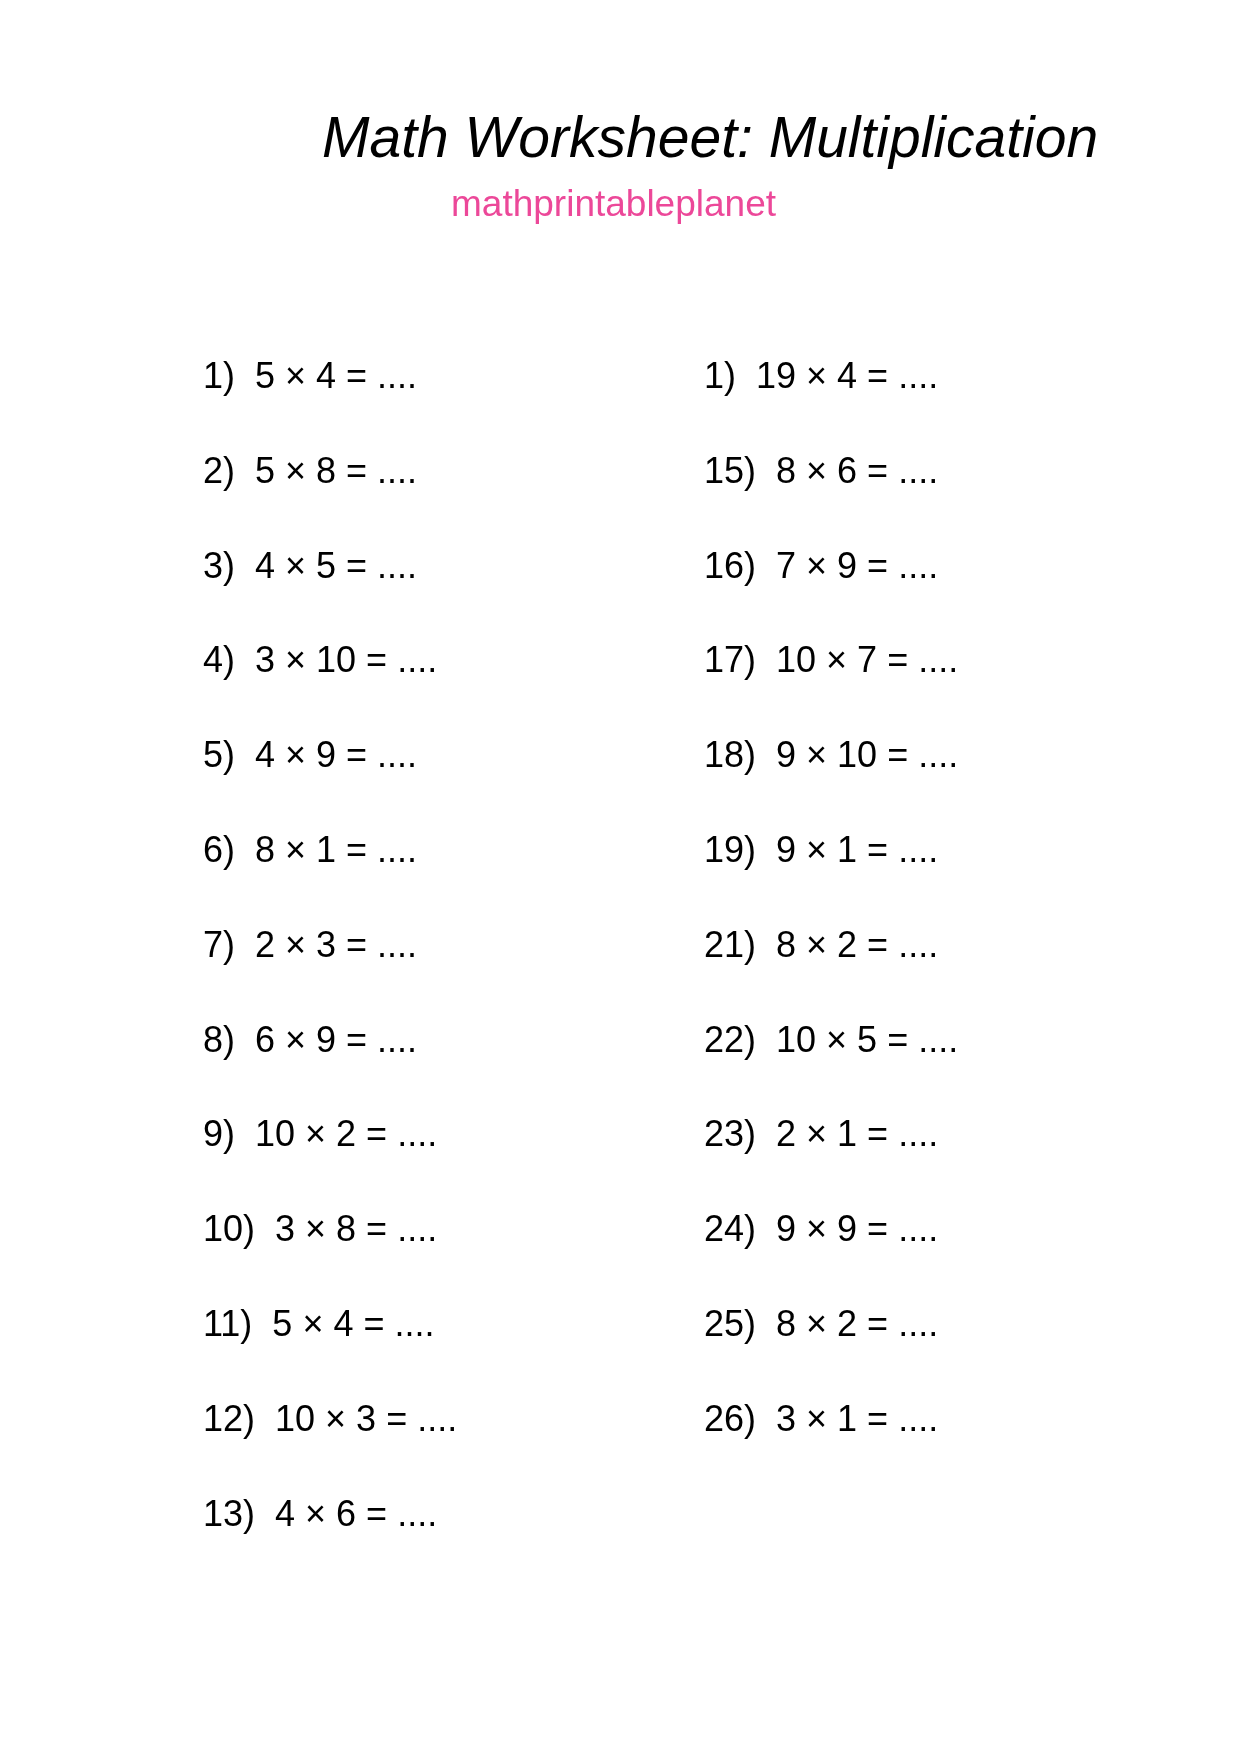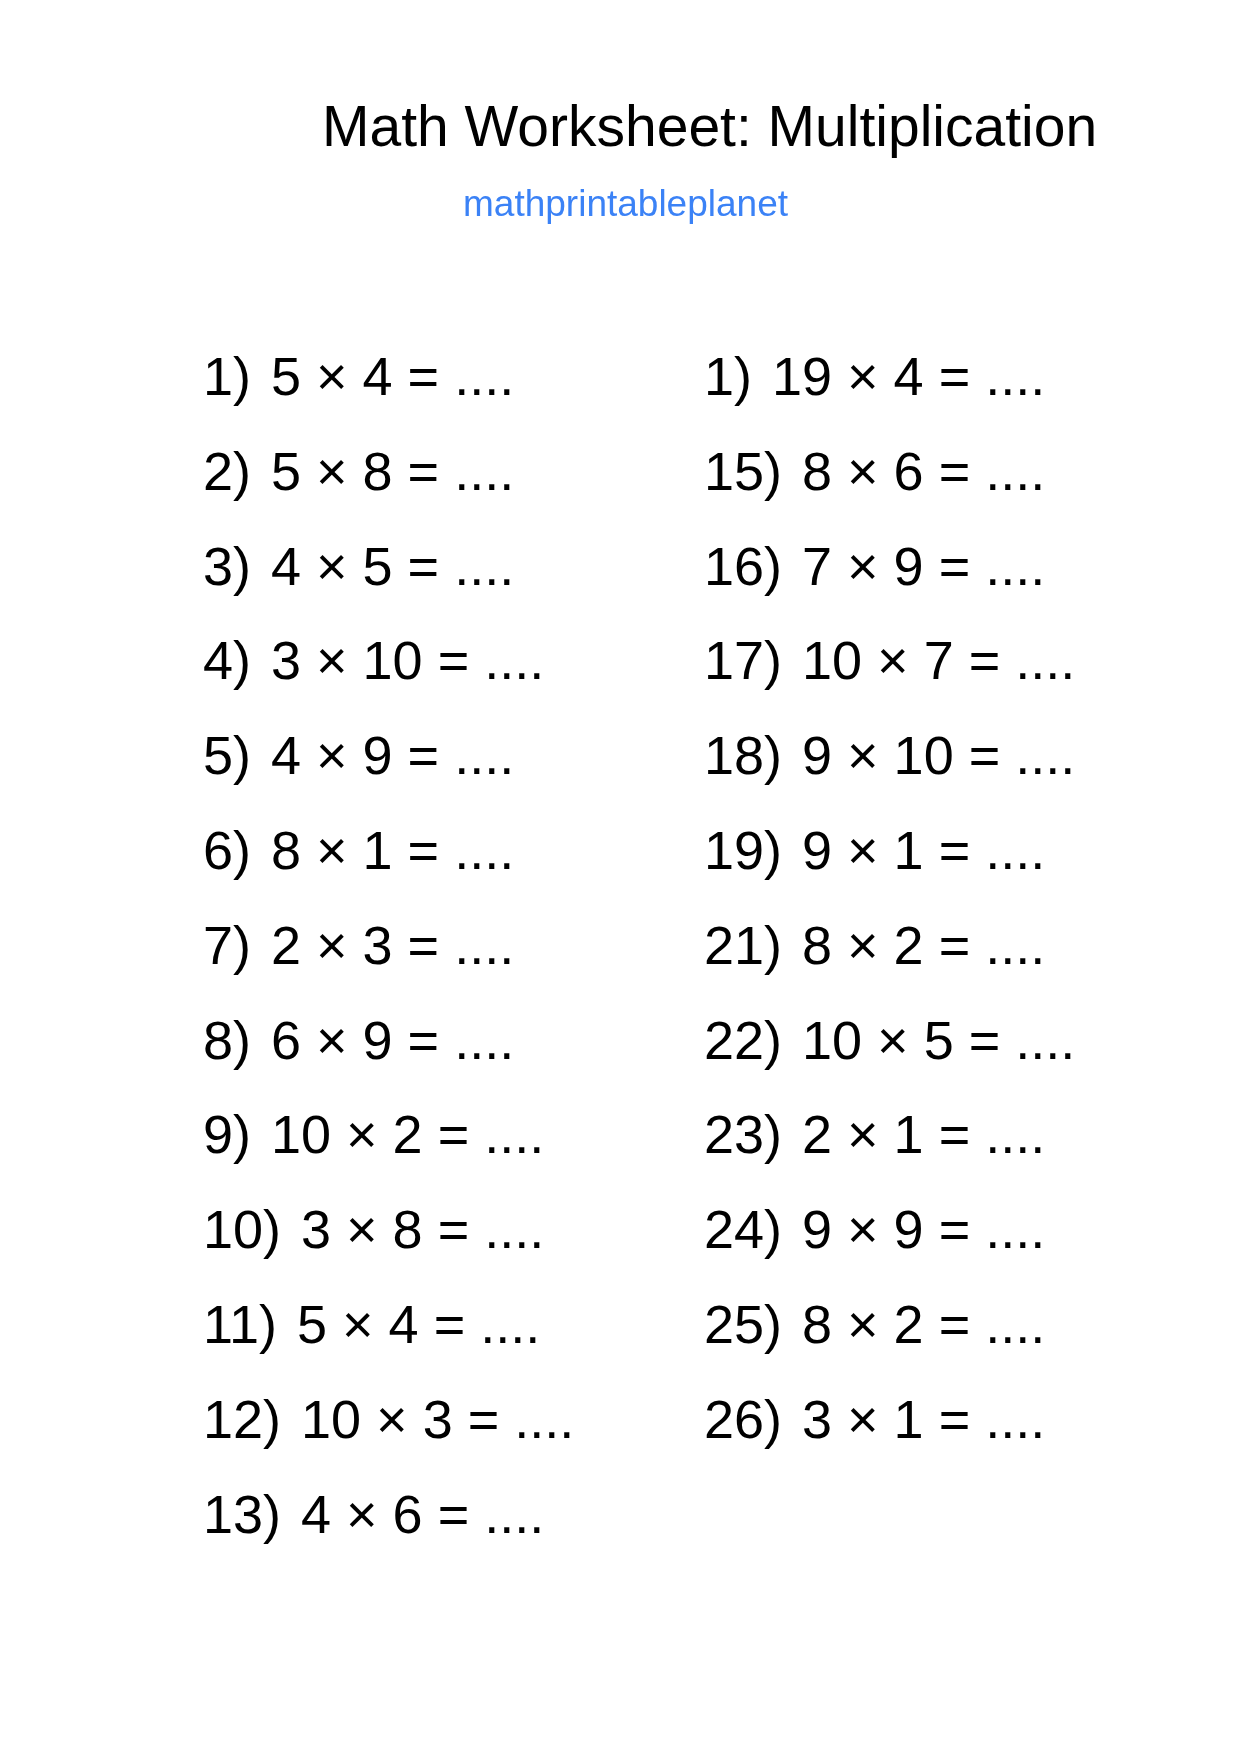--- a/index.html
+++ b/index.html
@@ -1,26 +1,26 @@
 <!DOCTYPE html>
 <html><head>
 <meta charset="utf-8">
 <style>
   html, body { margin: 0; padding: 0; background: #ffffff; }
   body { width: 1240px; height: 1754px; position: relative; overflow: hidden;
          font-family: "Liberation Sans", sans-serif; color: #000; }
-  .title { position: absolute; left: 0; width: 1164px; top: 91px; text-align: left;
+  .title { position: absolute; left: 0; width: 1164px; top: 102px; text-align: left;
            padding-left: 322px; box-sizing: border-box;
-           font-size: 57px; line-height: 70px; white-space: nowrap; }
-  .subtitle { position: absolute; left: 463px; top: 182px; font-size: 37px; line-height: 44px;
-              color: #3b82f6; white-space: nowrap; }
+           font-size: 57px; line-height: 70px; white-space: nowrap; font-style: italic; }
+  .subtitle { position: absolute; left: 451px; top: 182px; font-size: 37px; line-height: 44px;
+              color: #ec4899; white-space: nowrap; }
   .col { position: absolute; top: 350px; }
   .col.left { left: 203px; }
   .col.right { left: 704px; }
-  .problem { height: 94.8px; font-size: 54px; line-height: 52px; white-space: nowrap; }
+  .problem { height: 94.8px; font-size: 36px; line-height: 52px; white-space: nowrap; }
   .num { display: inline-block; }
   .expr { display: inline-block; margin-left: 20px; }
 </style>
 </head>
 <body>
 
 <div class="title">Math Worksheet: Multiplication</div>
 <div class="subtitle">mathprintableplanet</div>
 
 <div class="col left">

